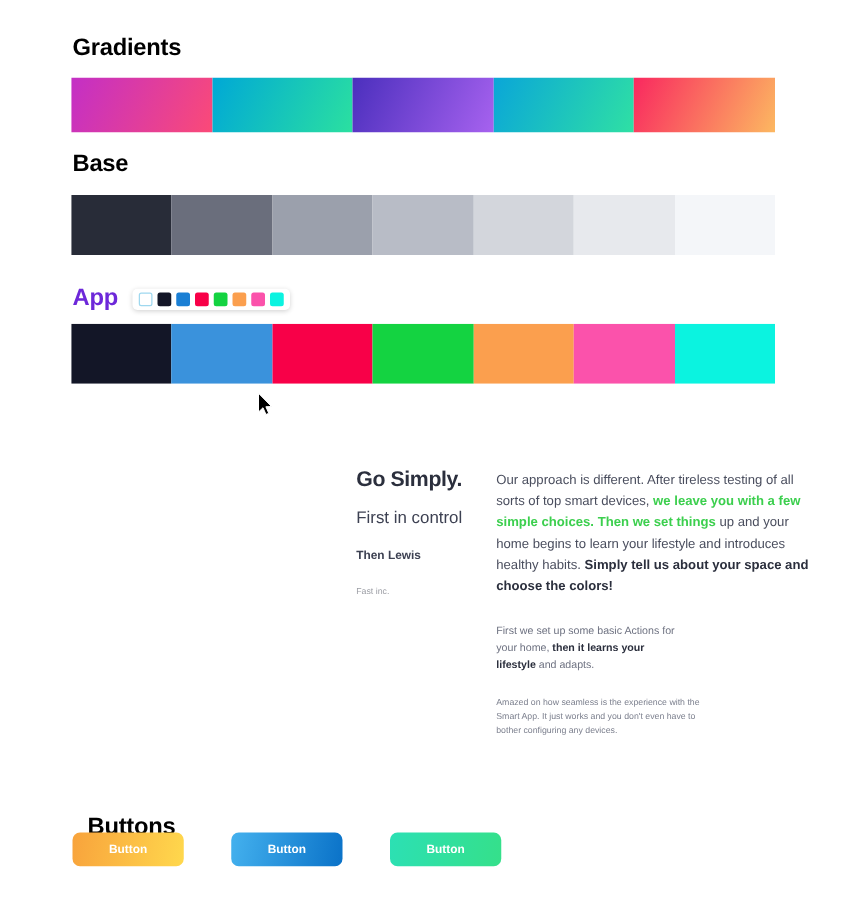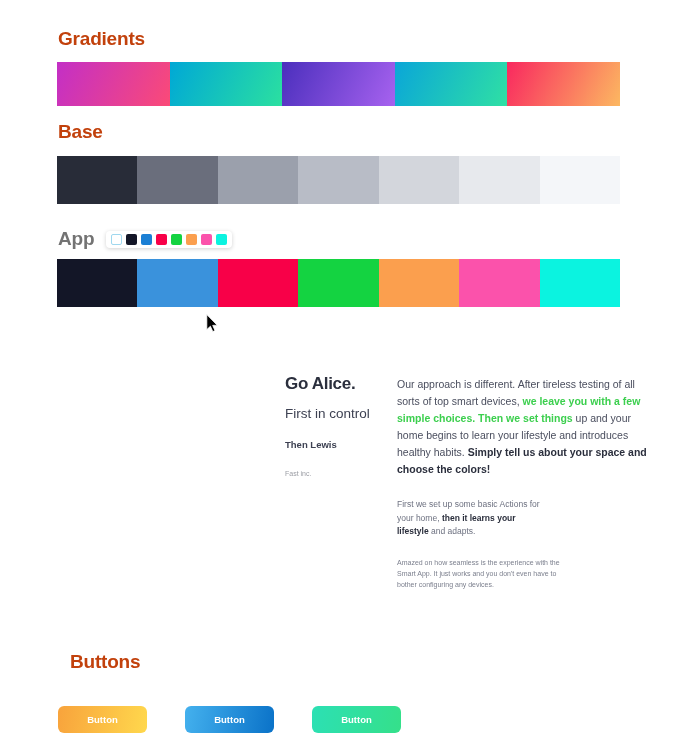--- a/index.html
+++ b/index.html
@@ -22,21 +22,21 @@
     width: 676px;
     height: 734px;
   }
 
   
   .section-title {
     position: absolute;
     left: 58px;
     font-size: 19px;
     font-weight: bold;
-    color: #c2410c;
+    color: #000000;
     letter-spacing: -0.2px;
     margin: 0;
     white-space: nowrap;
   }
 
   
   .strip {
     position: absolute;
     left: 57px;
     width: 563px;
@@ -54,21 +54,21 @@
     position: absolute;
     left: 58px;
     top: 228px;
     display: flex;
     align-items: center;
     gap: 12px;
   }
   .app-row .section-title-inline {
     font-size: 19px;
     font-weight: bold;
-    color: #737373;
+    color: #6d28d9;
     letter-spacing: -0.2px;
   }
   .picker {
     display: flex;
     align-items: center;
     gap: 4px;
     padding: 3px 5px;
     background: #ffffff;
     border-radius: 4px;
     box-shadow: 0 1px 4px rgba(0,0,0,0.18);
@@ -175,21 +175,20 @@
     margin: 0;
   }
 
   
   .buttons-row {
     position: absolute;
     left: 58px;
     top: 666px;
     display: flex;
     gap: 38px;
-    margin-top: 40px;
   }
   .btn {
     width: 89px;
     height: 27px;
     border: none;
     border-radius: 6px;
     color: #ffffff;
     font-size: 9.5px;
     font-weight: bold;
     font-family: "Liberation Sans", sans-serif;
@@ -254,21 +253,21 @@
       <div style="background: rgb(248, 0, 72);"></div>
       <div style="background: rgb(20, 211, 65);"></div>
       <div style="background: rgb(251, 159, 78);"></div>
       <div style="background: rgb(251, 82, 171);"></div>
       <div style="background: rgb(11, 243, 224);"></div>
     </div>
 
 
 
   <div class="type-col">
-    <div class="type-h1">Go Alice.</div>
+    <div class="type-h1">Go Simply.</div>
     <div class="type-h2">First in control</div>
     <div class="type-h3">Then Lewis</div>
     <div class="type-h4">Fast inc.</div>
   </div>
 
   <div class="body-col">
 
     <p class="para"><span>Our approach is different. After tireless testing of all sorts of top smart devices, </span><span class="green">we leave you with a few simple choices. Then we set things</span><span> up and your home begins to learn your lifestyle and introduces healthy habits. </span><span class="bold">Simply tell us about your space and choose the colors!</span></p>
 
     <p class="para-sm"><span>First we set up some basic Actions for your home, </span><span class="bold">then it learns your lifestyle</span><span> and adapts.</span></p>

